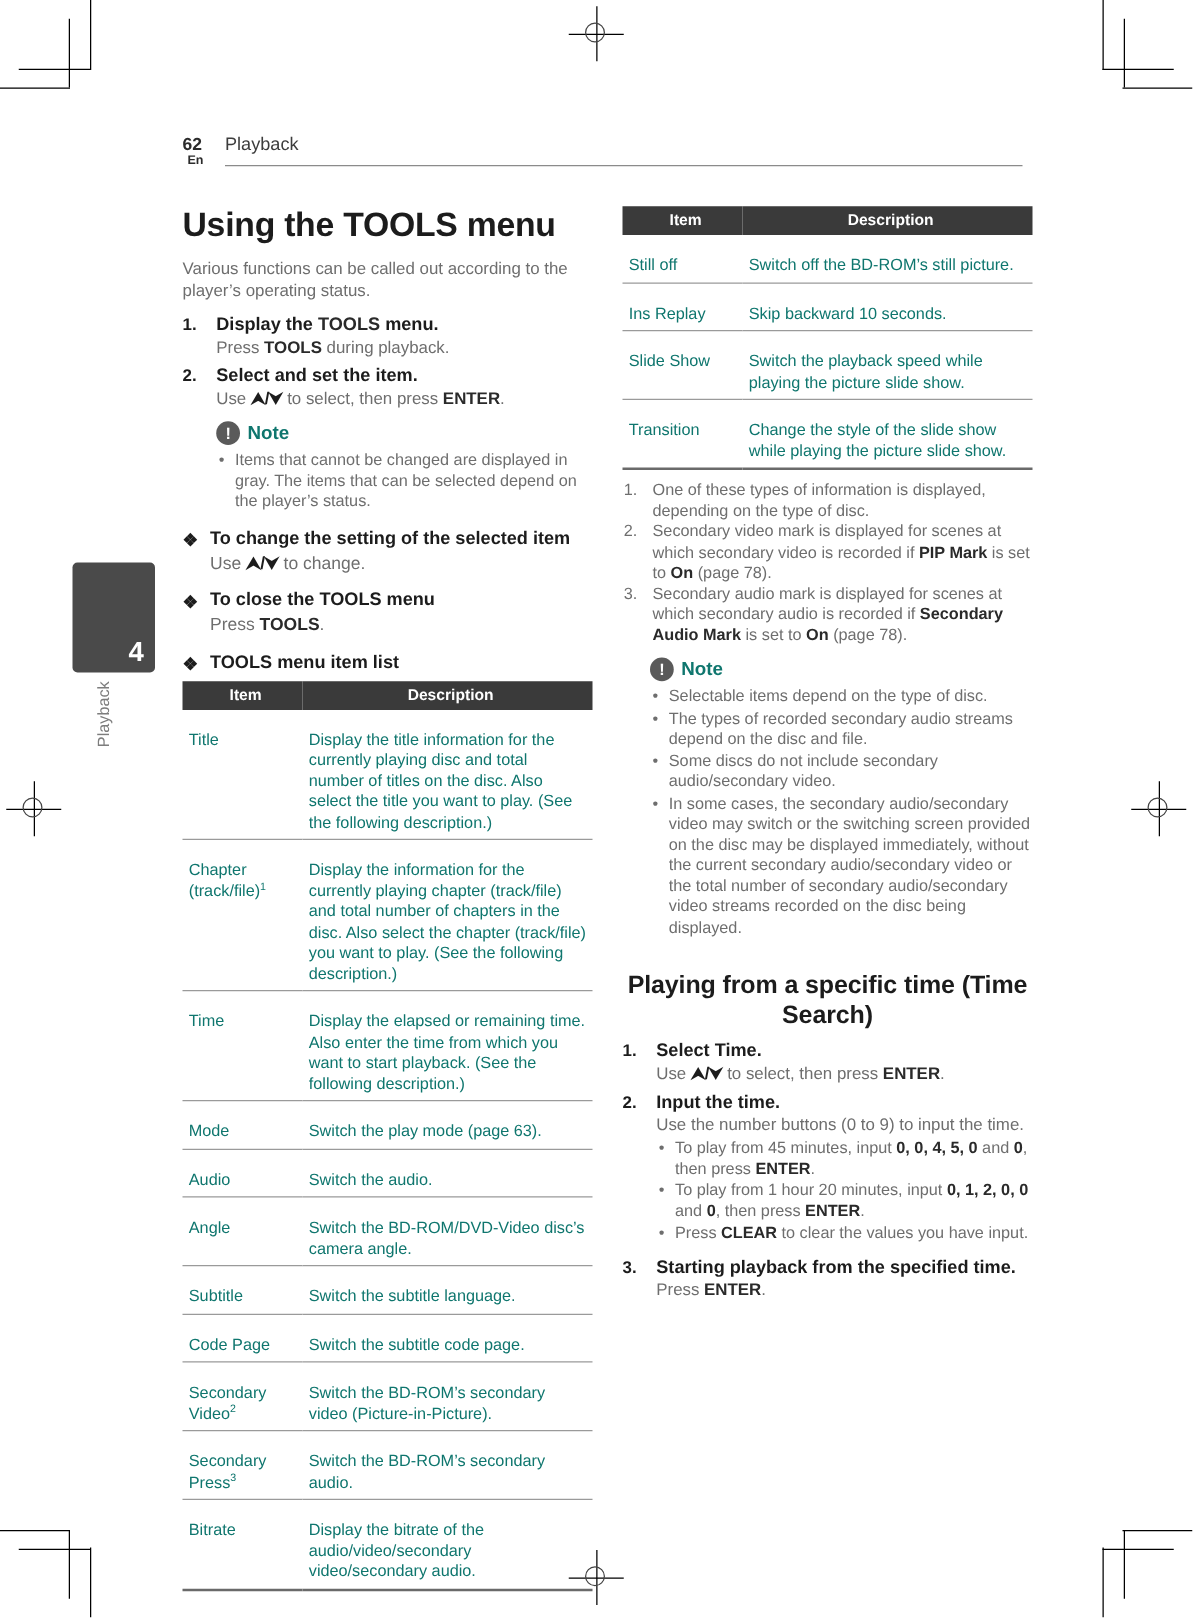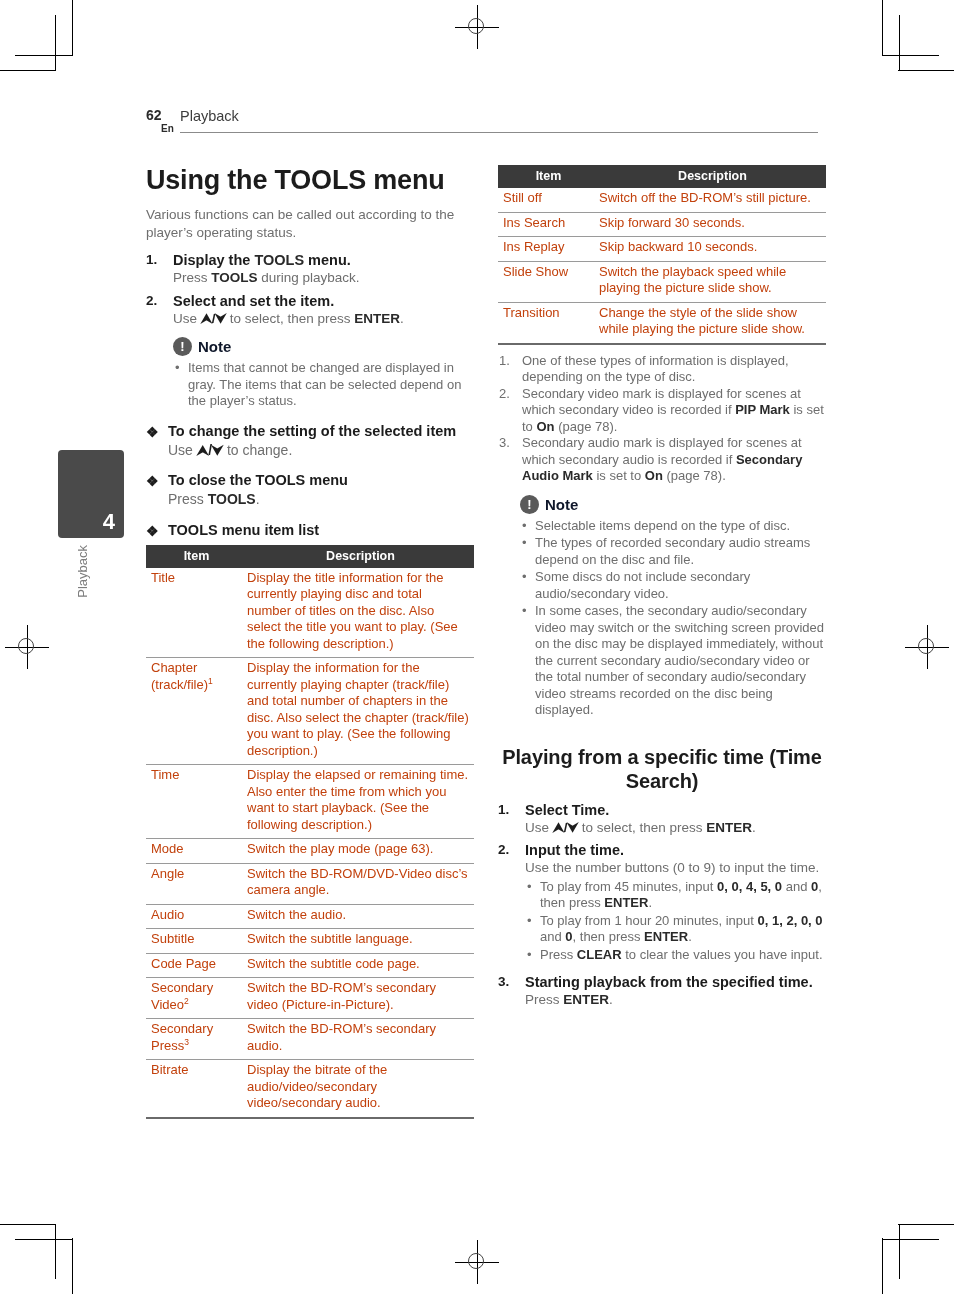--- a/index.html
+++ b/index.html
@@ -52,21 +52,21 @@
   .pg-num {
     position: absolute;
     left: 0; top: 0;
     font-size: 14px;
     font-weight: bold;
     color: #2b2b2b;
     line-height: 15px;
   }
   .pg-lang {
     position: absolute;
-    left: 15px; top: 15px;
+    left: 4px; top: 15px;
     font-size: 10px;
     font-weight: bold;
     color: #2b2b2b;
     line-height: 11px;
   }
   .pg-section {
     position: absolute;
     left: 34px; top: 0;
     font-size: 14.5px;
     color: #3d3d3d;
@@ -180,21 +180,21 @@
     color: #fff;
     font-size: 13px;
     font-weight: bold;
     line-height: 19px;
     text-align: center;
     flex: none;
   }
   .note-title {
     font-size: 15px;
     font-weight: bold;
-    color: #0f172a;
+    color: #0f766e;
   }
   ul.bullets {
     list-style: none;
     margin: 0 0 10px 0;
     padding: 0;
   }
   ul.bullets > li {
     position: relative;
     padding-left: 15px;
     font-size: 13px;
@@ -246,22 +246,22 @@
     font-size: 12.5px;
     font-weight: bold;
     text-align: center;
     padding: 4px 0 4px 5px;
     line-height: 15px;
   }
   table.tools tbody td {
     border-bottom: 1px solid #9a9a9a;
     font-size: 13px;
     line-height: 16.5px;
-    color: #c2410c;
-    padding: 2px 5px 5px 5px;
+    color: #0f766e;
+    padding: 16px 5px 5px 5px;
     vertical-align: top;
   }
   table.tools tbody tr:last-child td {
     border-bottom: 2px solid #6a6a6a;
   }
   table.tools col.c1 { width: 96px; }
   table.tools col.c2 { width: auto; }
   sup { font-size: 8.5px; vertical-align: super; line-height: 0; }
 
   
@@ -419,26 +419,26 @@
         <tr>
             <td><span>Time</span></td>
             <td style="white-space:pre-line;">Display the elapsed or remaining time.
 Also enter the time from which you want to start playback. (See the following description.)</td>
           </tr>
         <tr>
             <td><span>Mode</span></td>
             <td>Switch the play mode (page 63).</td>
           </tr>
         <tr>
+            <td><span>Audio</span></td>
+            <td>Switch the audio.</td>
+          </tr>
+        <tr>
             <td><span>Angle</span></td>
             <td>Switch the BD-ROM/DVD-Video disc’s camera angle.</td>
-          </tr>
-        <tr>
-            <td><span>Audio</span></td>
-            <td>Switch the audio.</td>
           </tr>
         <tr>
             <td><span>Subtitle</span></td>
             <td>Switch the subtitle language.</td>
           </tr>
         <tr>
             <td><span>Code Page</span></td>
             <td>Switch the subtitle code page.</td>
           </tr>
         <tr>
@@ -467,24 +467,20 @@
       <thead>
         <tr>
           <th>Item</th>
           <th>Description</th>
         </tr>
       </thead>
       <tbody>
         <tr>
             <td>Still off</td>
             <td>Switch off the BD-ROM’s still picture.</td>
-          </tr>
-        <tr>
-            <td>Ins Search</td>
-            <td>Skip forward 30 seconds.</td>
           </tr>
         <tr>
             <td>Ins Replay</td>
             <td>Skip backward 10 seconds.</td>
           </tr>
         <tr>
             <td>Slide Show</td>
             <td>Switch the playback speed while playing the picture slide show.</td>
           </tr>
         <tr>

